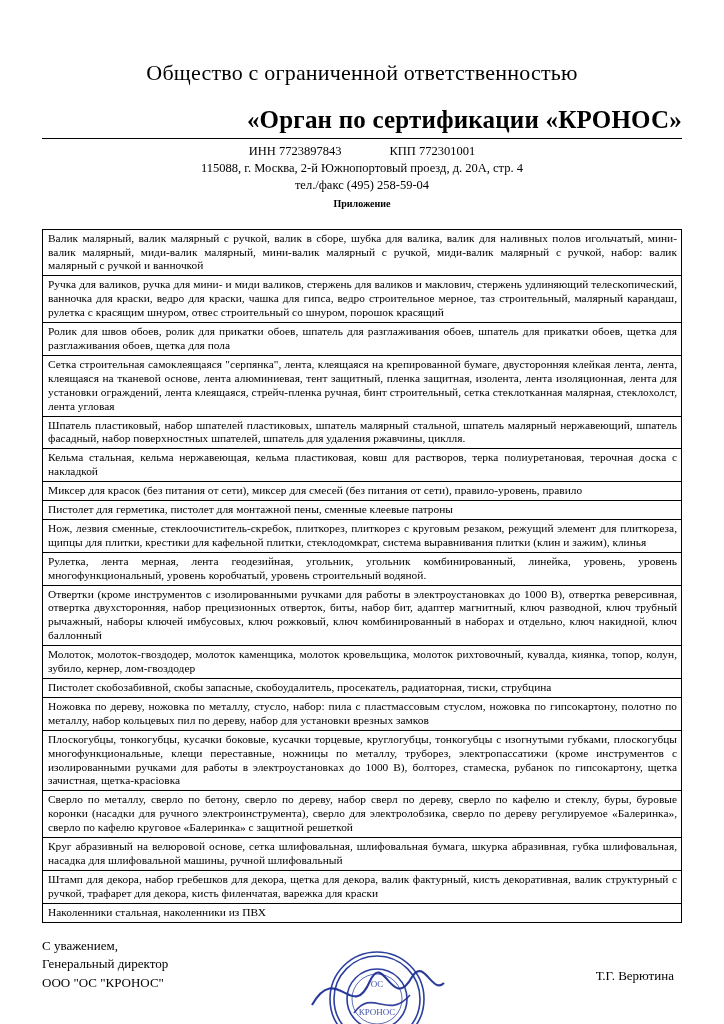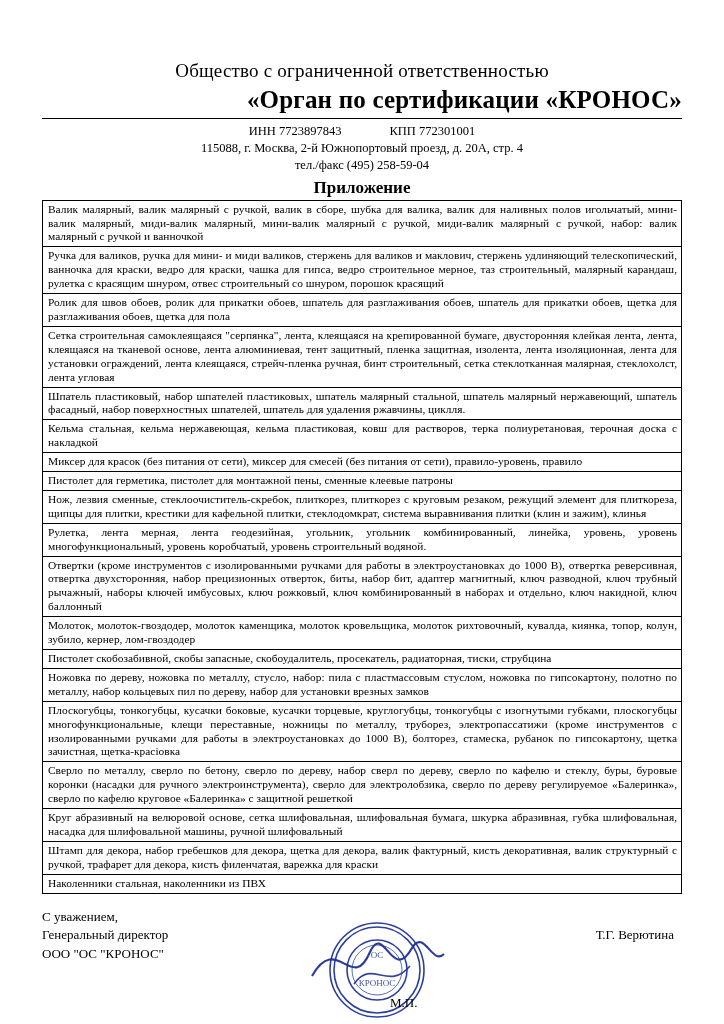--- a/index.html
+++ b/index.html
@@ -19,23 +19,23 @@
     width: 724px;
     height: 1024px;
     box-sizing: border-box;
     padding: 60px 42px 20px 42px;
     position: relative;
   }
   .header {
     text-align: center;
   }
   .org-line {
-    font-size: 19px;
+    font-size: 22px;
     letter-spacing: 0.2px;
-    margin-bottom: 4px;
+    margin-bottom: 20px;
   }
   .org-name {
     font-size: 25px;
     font-weight: bold;
     margin-bottom: 4px;
     letter-spacing: 0.2px;
     text-align: right;
   }
   .rule {
     border: none;
@@ -48,23 +48,23 @@
     line-height: 1.35;
   }
   .reqs .inn-kpp {
     display: flex;
     justify-content: center;
     gap: 48px;
   }
   .appendix-title {
     text-align: center;
     font-weight: bold;
-    font-size: 17px;
+    font-size: 10px;
     margin-top: 4px;
-    margin-bottom: 2px;
+    margin-bottom: 20px;
   }
   table.items {
     width: 100%;
     border-collapse: collapse;
     table-layout: fixed;
   }
   table.items td {
     border: 1px solid #000;
     padding: 2px 4px 2px 5px;
     font-size: 11.4px;
@@ -78,21 +78,21 @@
     position: relative;
     font-size: 13px;
     line-height: 1.45;
   }
   .footer-left {
     display: inline-block;
   }
   .signer {
     position: absolute;
     right: 8px;
-    top: 18px;
+    top: 30px;
     font-size: 13px;
   }
   .stamp-wrap {
     position: absolute;
     left: 250px;
     top: 6px;
     width: 170px;
     height: 110px;
   }
   .mp {

